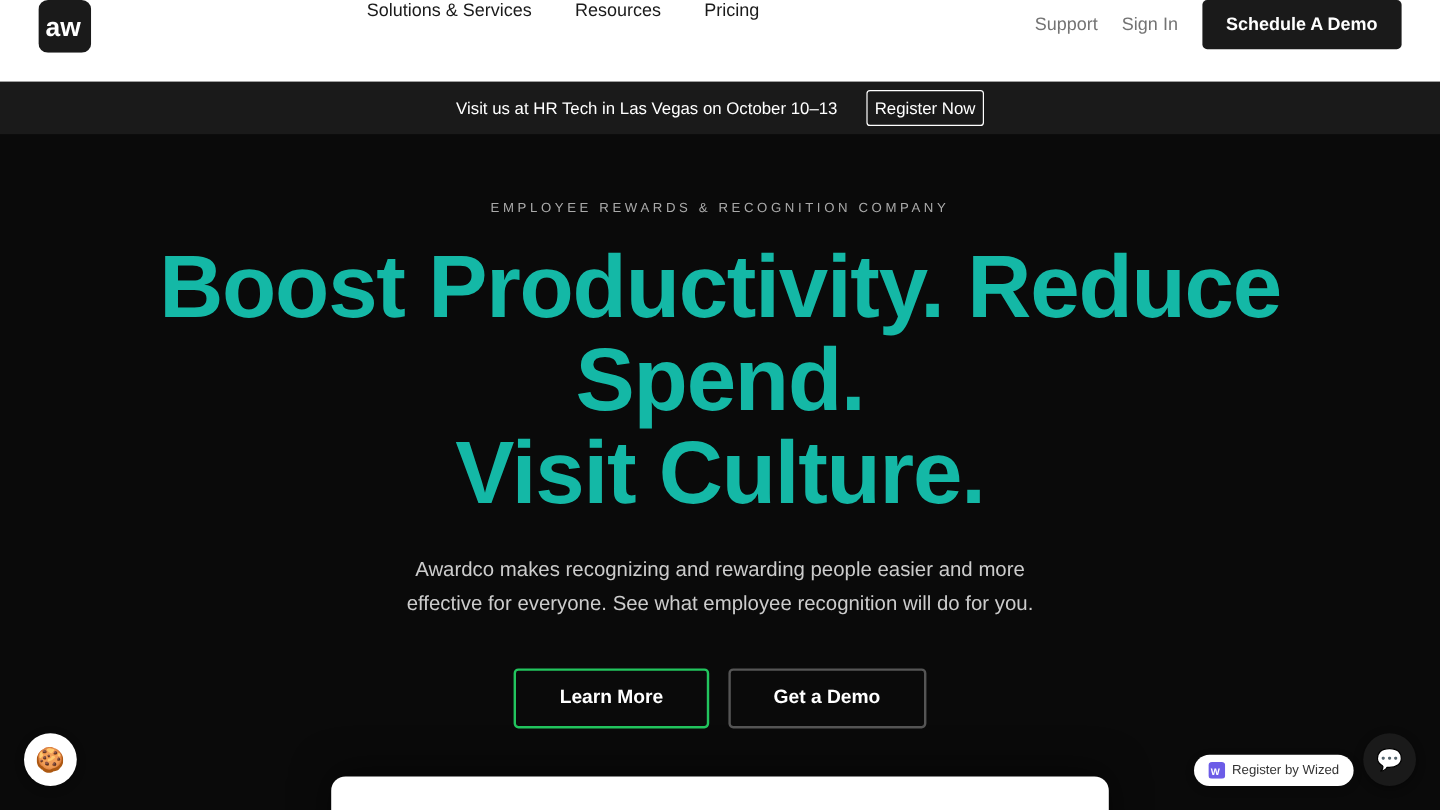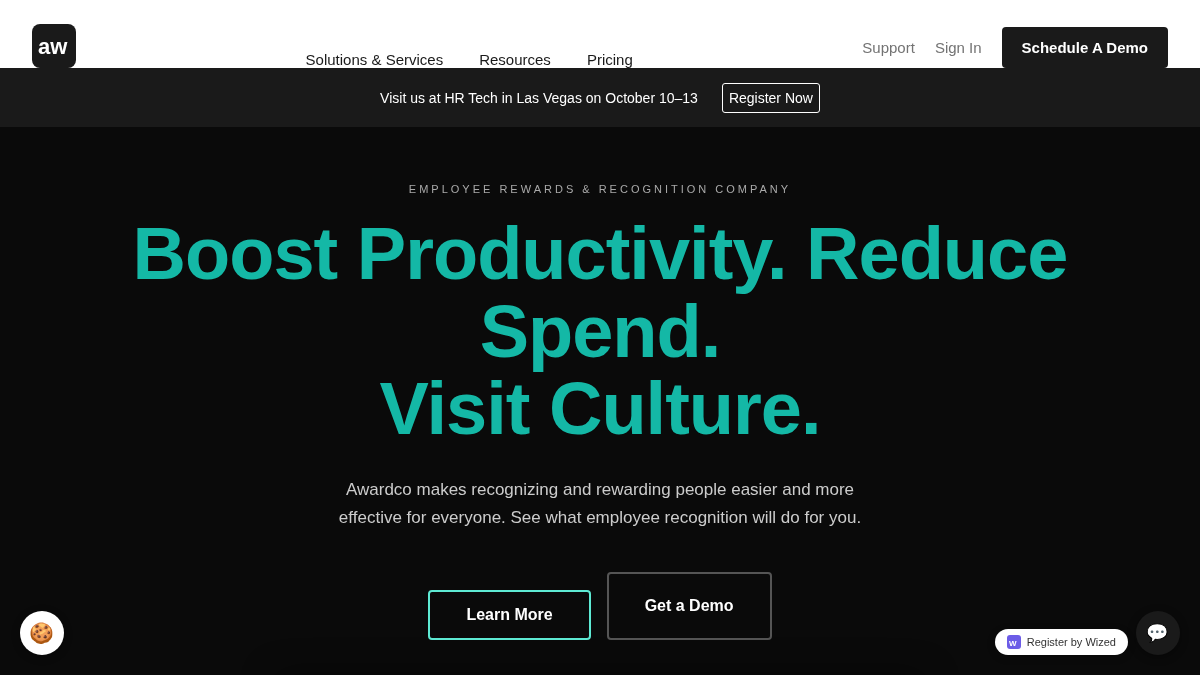--- a/index.html
+++ b/index.html
@@ -1,20 +1,20 @@
 <!DOCTYPE html>
 <html><head>
   <meta charset="utf-8">
   <style>
     * { margin: 0; padding: 0; box-sizing: border-box; }
     body { font-family: -apple-system, BlinkMacSystemFont, 'Segoe UI', sans-serif; background: #0a0a0a; color: #fff; width: 1200px; height: 675px; overflow: hidden; }
 
     
     .navbar {
-      display: flex; align-items: flex-end; justify-content: space-between;
+      display: flex; align-items: flex-start; justify-content: space-between;
       background: #fff; padding: 0 32px; height: 68px;
       position: relative; z-index: 10;
     }
     .nav-logo { display: flex; align-items: center; gap: 8px; }
     .nav-logo-icon { width: 44px; height: 44px; }
     .nav-links { display: flex; align-items: center; gap: 36px; }
     .nav-links a {
       color: #1a1a1a; text-decoration: none; font-size: 15px; font-weight: 500;
       cursor: pointer;
     }
@@ -22,21 +22,21 @@
     .nav-right a { color: #737373; text-decoration: none; font-size: 15px; font-weight: 500; cursor: pointer; }
     .btn-demo {
       background: #1a1a1a; color: #fff; border: none; padding: 12px 20px;
       font-size: 15px; font-weight: 600; cursor: pointer; border-radius: 4px;
       white-space: nowrap;
     }
 
     
     .announcement-bar {
       background: #1a1a1a; display: flex; align-items: center; justify-content: center;
-      gap: 24px; padding: 12px 32px; height: 59px;
+      gap: 24px; padding: 12px 32px; height: 44px;
     }
     .announcement-text { color: #fff; font-size: 14px; }
     .btn-register {
       background: transparent; border: 1px solid #fff; color: #fff;
       padding: 6px 6px; font-size: 14px; font-weight: 500; cursor: pointer;
       border-radius: 3px;
     }
 
     
     .hero {
@@ -52,24 +52,23 @@
       font-size: 74px; font-weight: 900; line-height: 1.05;
       color: #14b8a6; margin-bottom: 28px;
       letter-spacing: -1px;
     }
     .hero-sub {
       font-size: 17px; color: #ccc; max-width: 560px; margin: 0 auto 40px;
       line-height: 1.65;
     }
     .hero-cta { display: flex; justify-content: center; gap: 16px; margin-bottom: 40px; }
     .btn-learn {
-      background: transparent; border: 2px solid #5eead4; color: #fff;
+      background: transparent; border: 2px solid #22c55e; color: #fff;
       padding: 14px 36px; font-size: 16px; font-weight: 600; cursor: pointer;
       border-radius: 4px;
-      margin-top: 18px;
     }
     .btn-get-demo {
       background: transparent; border: 2px solid #555; color: #fff;
       padding: 14px 36px; font-size: 16px; font-weight: 600; cursor: pointer;
       border-radius: 4px;
     }
 
     
     .dashboard-preview {
       margin: 0 auto; width: 648px; height: 130px;

